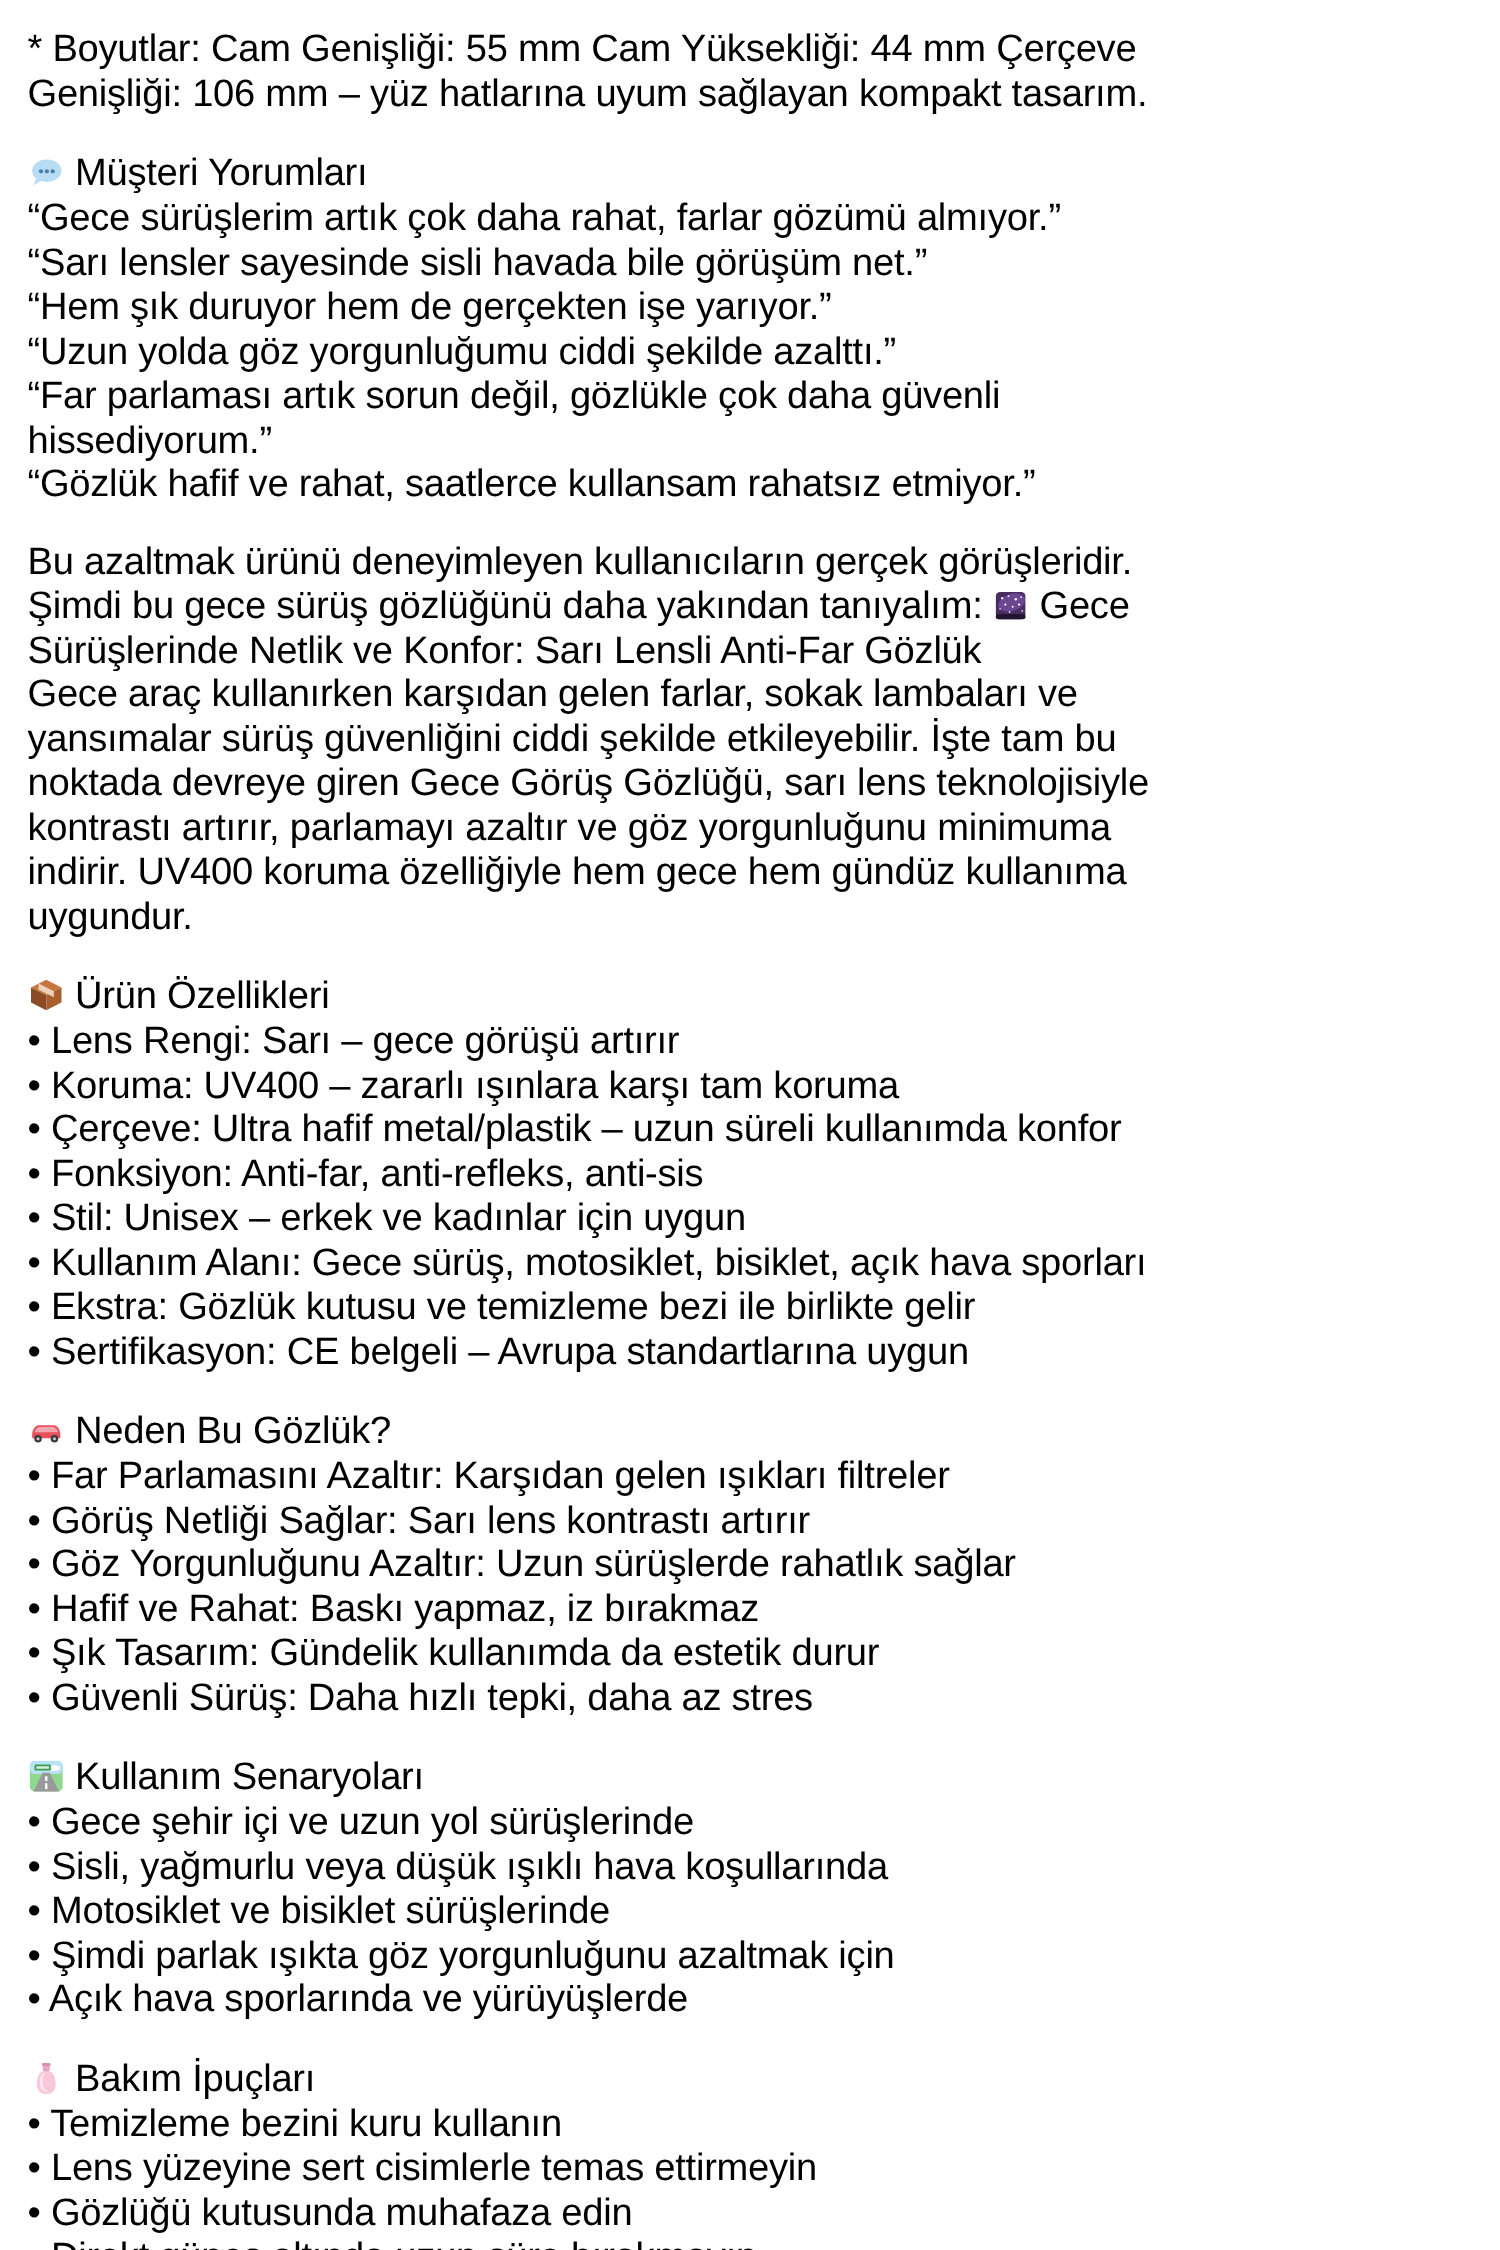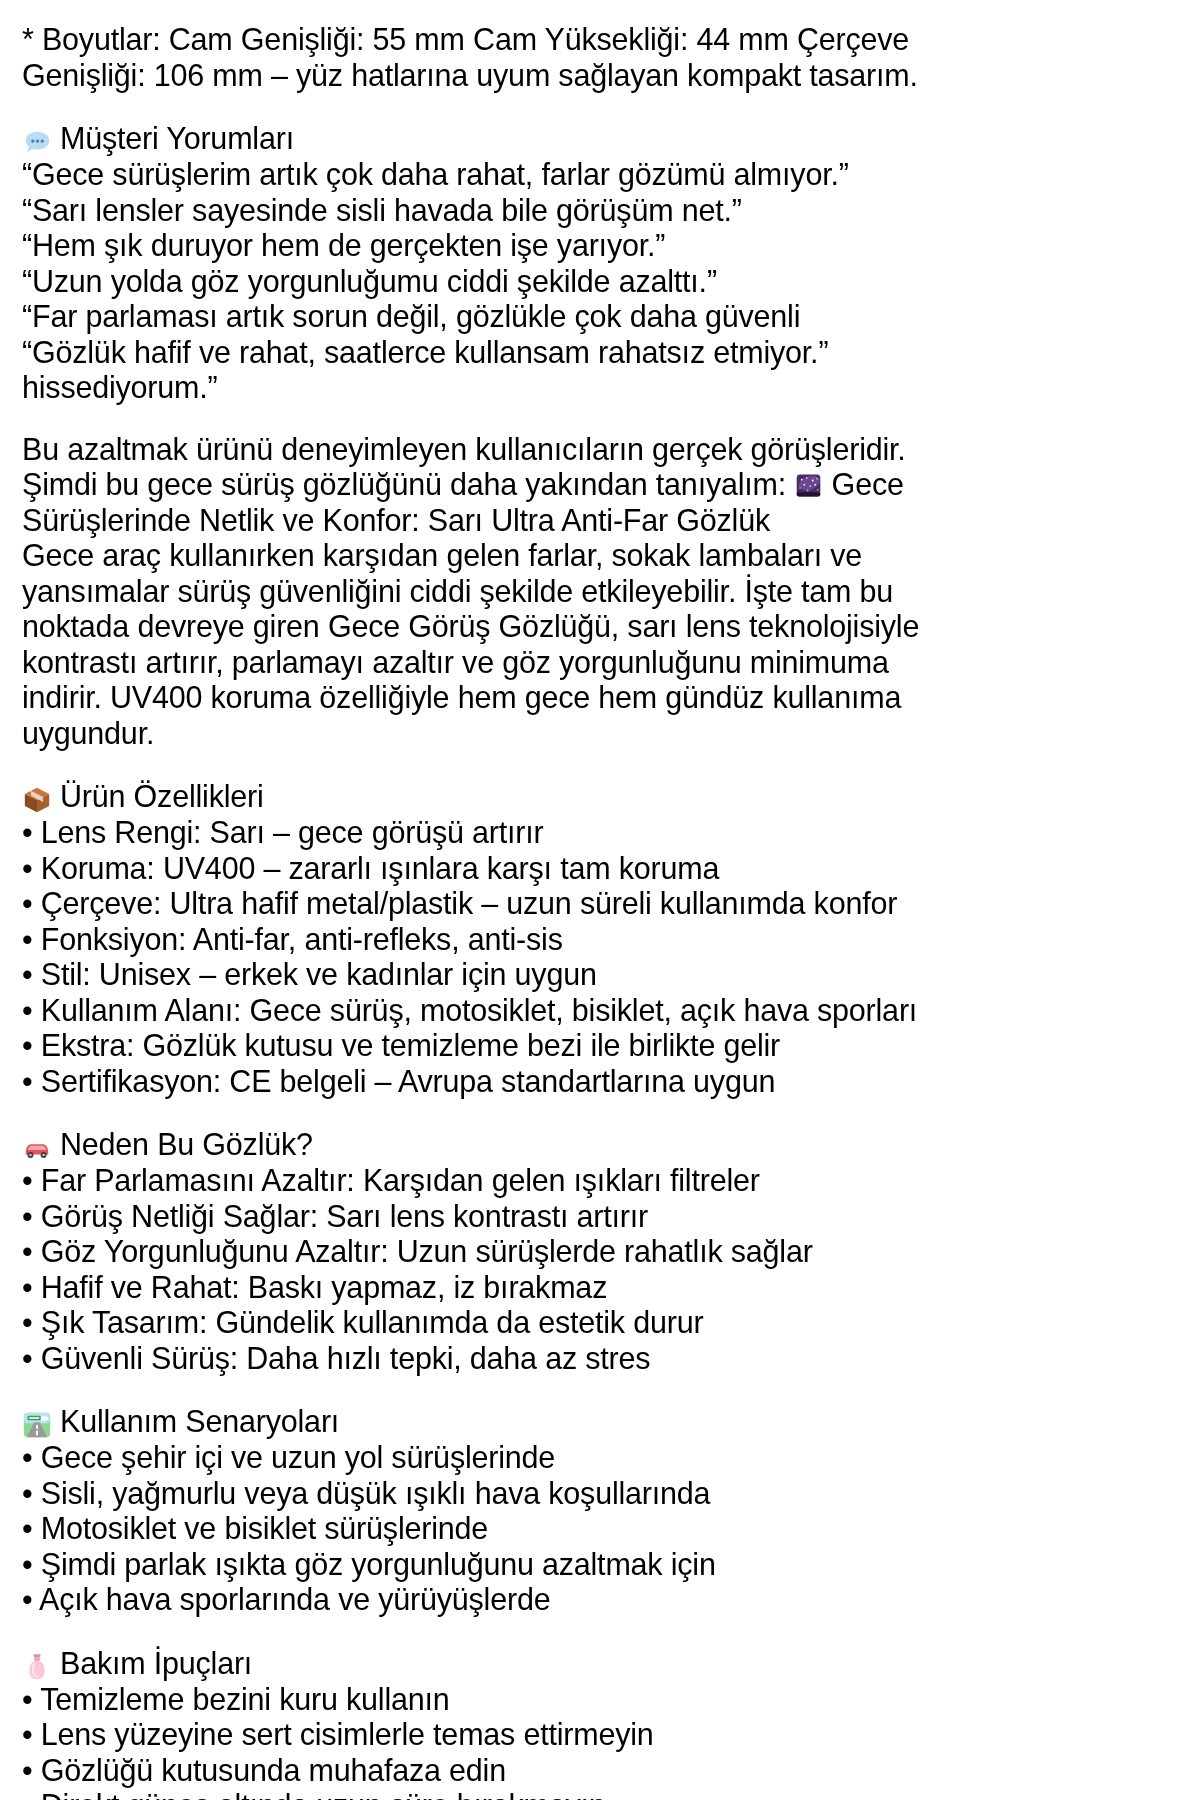--- a/index.html
+++ b/index.html
@@ -31,21 +31,21 @@
     line-height: 35.5px;
     letter-spacing: -0.2px;
     white-space: pre-wrap;
     word-break: normal;
   }
   .heading {
     font-size: 30.5px;
     line-height: 38px;
     letter-spacing: -0.2px;
     display: flex;
-    align-items: flex-end;
+    align-items: center;
     gap: 8px;
   }
   .heading-text { display: inline-block; }
   .bullet {
     font-size: 30.5px;
     line-height: 35.5px;
     letter-spacing: -0.2px;
   }
 
   
@@ -88,43 +88,43 @@
           <circle cx="21.5" cy="15" r="1.8" fill="#4a7fa8"></circle>
         </svg>
       </span>
       <span class="heading-text">Müşteri Yorumları</span>
     </div>
     <div class="line">“Gece sürüşlerim artık çok daha rahat, farlar gözümü almıyor.”</div>
     <div class="line">“Sarı lensler sayesinde sisli havada bile görüşüm net.”</div>
     <div class="line">“Hem şık duruyor hem de gerçekten işe yarıyor.”</div>
     <div class="line">“Uzun yolda göz yorgunluğumu ciddi şekilde azalttı.”</div>
     <div class="line">“Far parlaması artık sorun değil, gözlükle çok daha güvenli</div>
+    <div class="line">hissediyorum.”</div>
     <div class="line">“Gözlük hafif ve rahat, saatlerce kullansam rahatsız etmiyor.”</div>
-    <div class="line">hissediyorum.”</div>
   </div>
 
   <div class="block">
     <div class="line">Bu azaltmak ürünü deneyimleyen kullanıcıların gerçek görüşleridir.</div>
     <div class="line"><span>Şimdi bu gece sürüş gözlüğünü daha yakından tanıyalım: </span><span class="inline-emoji"><svg viewBox="0 0 32 32" xmlns="http://www.w3.org/2000/svg">
             <rect x="2" y="3" width="28" height="26" rx="4" fill="#4a2d63"></rect>
             <rect x="2" y="3" width="28" height="26" rx="4" fill="none"></rect>
             <ellipse cx="17" cy="13" rx="13" ry="8" fill="#7a4fa0" opacity="0.75" transform="rotate(-18 17 13)"></ellipse>
             <circle cx="8" cy="9" r="1.1" fill="#ffffff"></circle>
             <circle cx="14" cy="7" r="0.9" fill="#ffffff"></circle>
             <circle cx="21" cy="10" r="1.2" fill="#ffffff"></circle>
             <circle cx="26" cy="8" r="0.8" fill="#ffffff"></circle>
             <circle cx="11" cy="15" r="1" fill="#ffffff"></circle>
             <circle cx="18" cy="17" r="0.9" fill="#ffffff"></circle>
             <circle cx="24" cy="15" r="1.1" fill="#ffffff"></circle>
             <circle cx="6" cy="19" r="0.8" fill="#e6d6f5"></circle>
             <circle cx="15" cy="22" r="0.9" fill="#e6d6f5"></circle>
             <circle cx="27" cy="21" r="0.8" fill="#e6d6f5"></circle>
             <rect x="2" y="24" width="28" height="5" rx="2" fill="#241331"></rect>
           </svg></span><span> Gece</span></div>
-    <div class="line">Sürüşlerinde Netlik ve Konfor: Sarı Ultra Anti-Far Gözlük</div>
+    <div class="line">Sürüşlerinde Netlik ve Konfor: Sarı Lensli Anti-Far Gözlük</div>
     <div class="line">Gece araç kullanırken karşıdan gelen farlar, sokak lambaları ve</div>
     <div class="line">yansımalar sürüş güvenliğini ciddi şekilde etkileyebilir. İşte tam bu</div>
     <div class="line">noktada devreye giren Gece Görüş Gözlüğü, sarı lens teknolojisiyle</div>
     <div class="line">kontrastı artırır, parlamayı azaltır ve göz yorgunluğunu minimuma</div>
     <div class="line">indirir. UV400 koruma özelliğiyle hem gece hem gündüz kullanıma</div>
     <div class="line">uygundur.</div>
   </div>
 
   <div class="block">
     <div class="heading">

